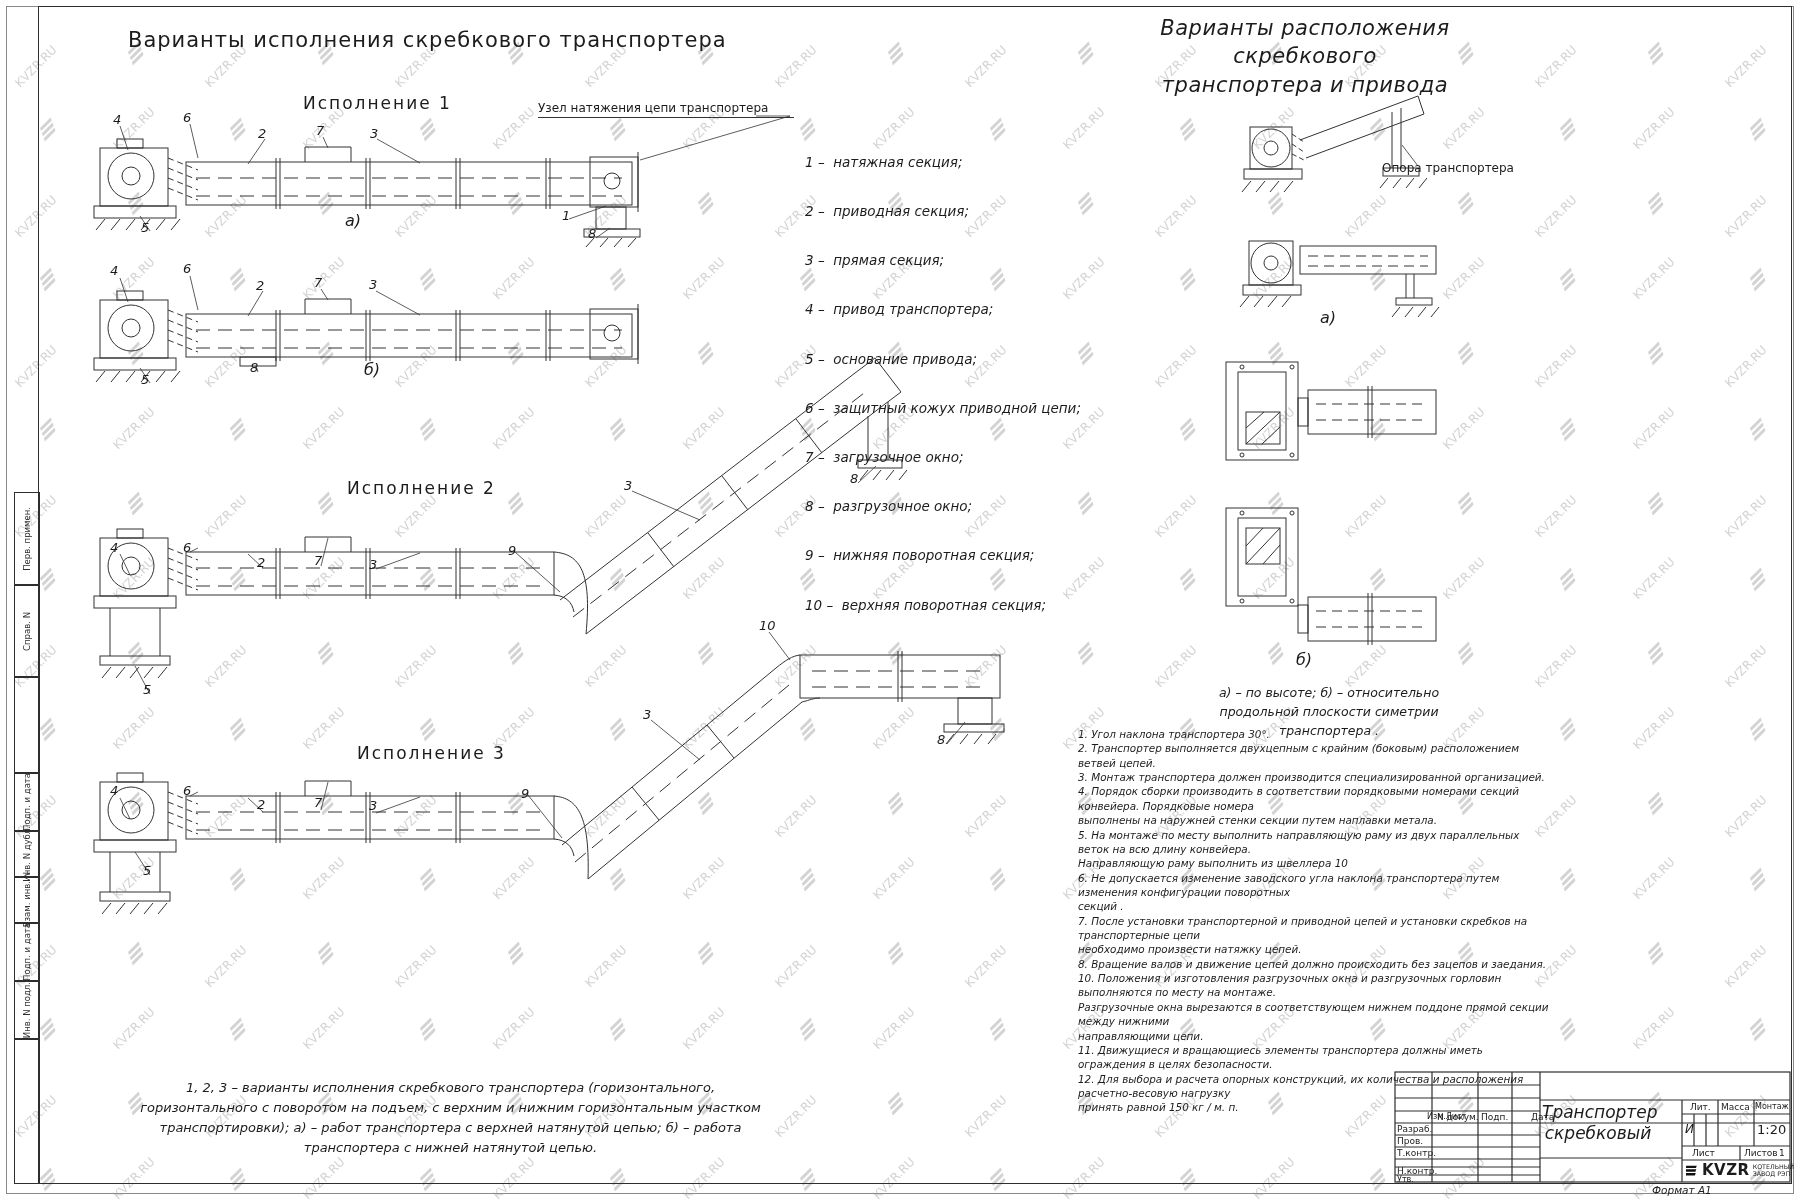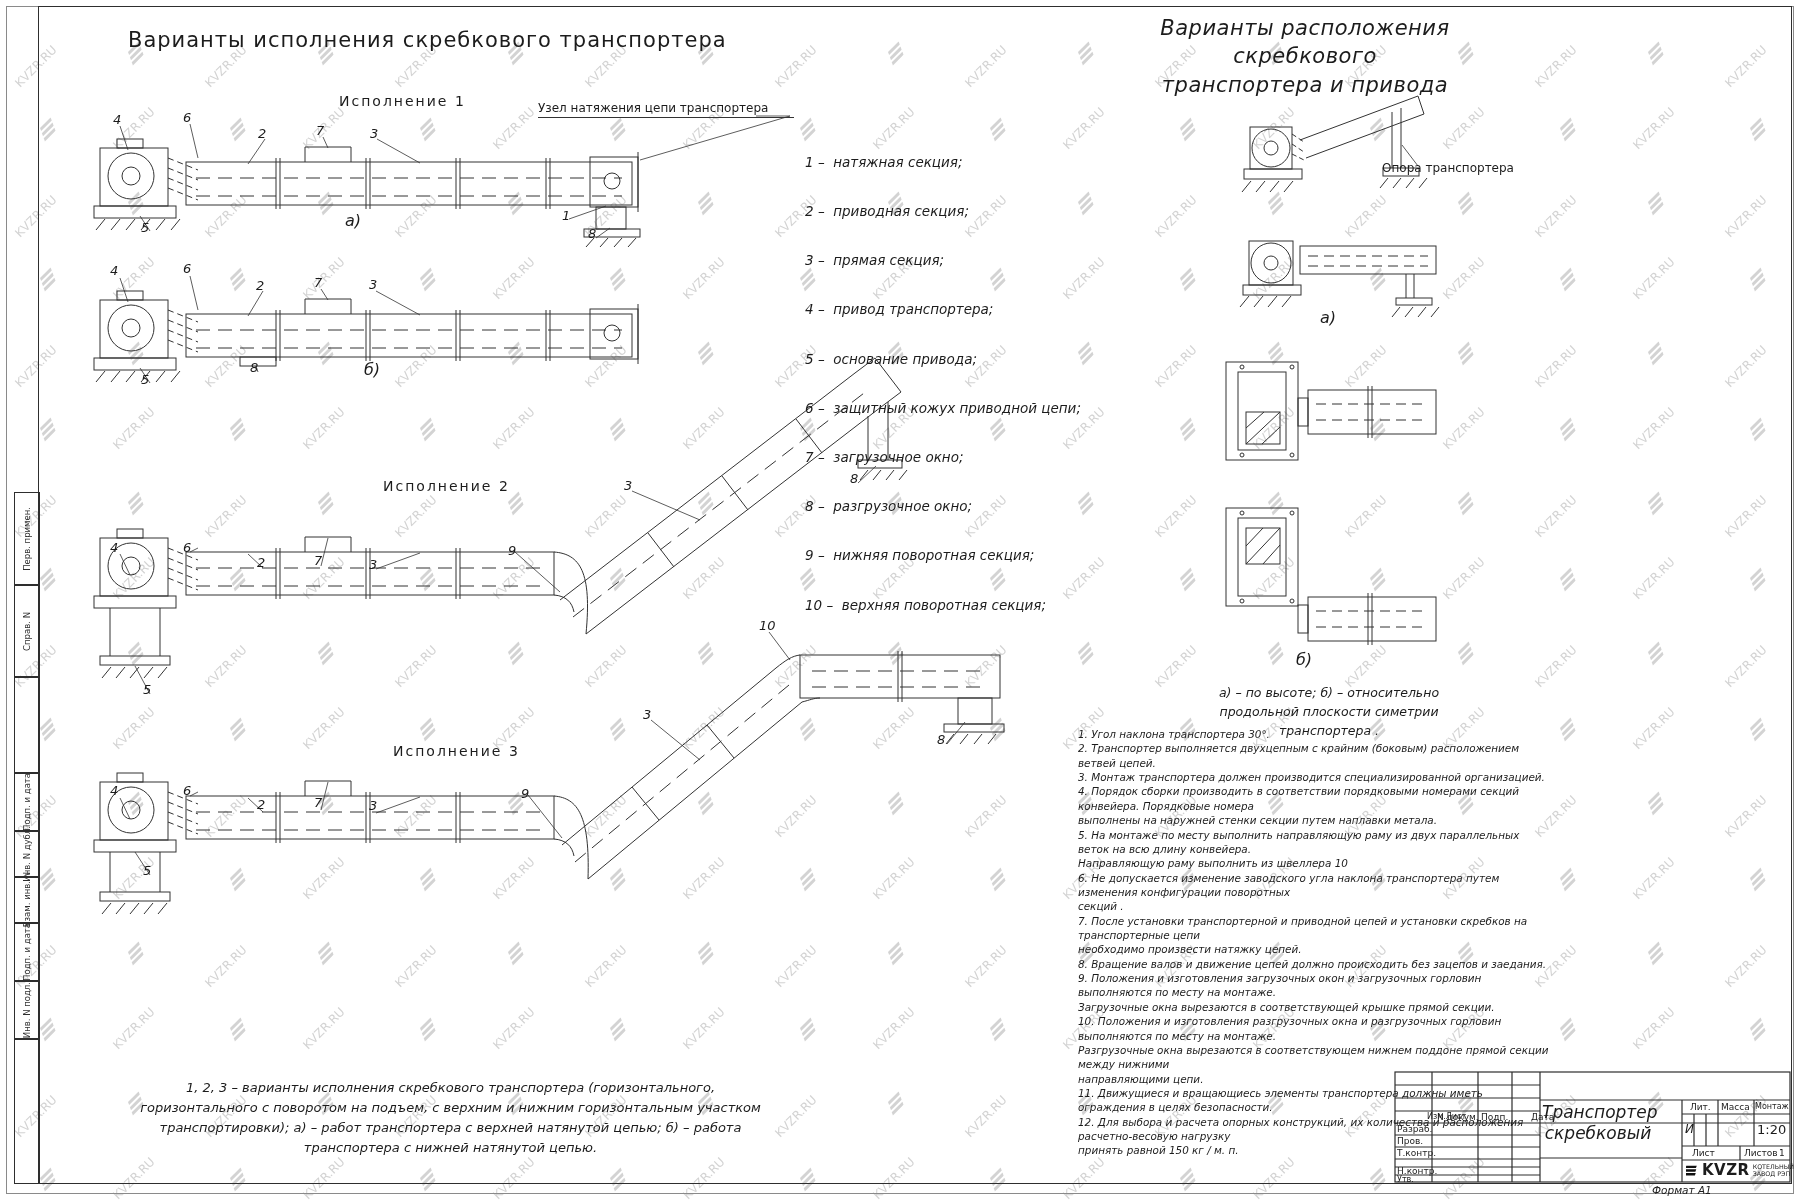--- a/index.html
+++ b/index.html
@@ -3,21 +3,21 @@
 <meta charset="utf-8">
 <style>
   html,body{margin:0;padding:0;background:#ffffff;}
   .sheet{position:relative;width:1800px;height:1200px;background:#fff;overflow:hidden;
          font-family:"DejaVu Sans",sans-serif;color:#1c1c1c;}
   .abs{position:absolute;}
   .t{position:absolute;white-space:pre-line;}
   .it{font-style:italic;}
   .title-main{font-size:21px;letter-spacing:1px;}
   .title-right{font-size:21px;font-style:italic;text-align:center;line-height:1.35;letter-spacing:.5px;}
-  .sec{font-size:14px;letter-spacing:2px;margin-left:36px;}
+  .sec{font-size:17px;letter-spacing:2px;}
   .sub{font-size:16px;font-style:italic;}
   .small-lbl{font-size:12px;}
   .legend{position:absolute;left:805px;top:121px;font-size:13.5px;font-style:italic;line-height:16.4px;white-space:pre;}
   .legend div{height:16.4px;}
   .co{position:absolute;font-size:13px;font-style:italic;}
   .foot{position:absolute;left:138px;top:1078px;width:625px;text-align:center;
         font-size:13px;font-style:italic;line-height:1.55;}
   .cap{position:absolute;left:1178px;top:684px;width:302px;text-align:center;
        font-size:12.5px;font-style:italic;line-height:1.5;}
   .notes{position:absolute;left:1078px;top:727px;width:472px;font-size:10.4px;
@@ -344,22 +344,20 @@
     <div>3.  Монтаж транспортера должен производится специализированной организацией.</div>
     <div>4.  Порядок сборки производить в соответствии порядковыми номерами секций конвейера.  Порядковые номера
 выполнены на наружней стенки секции путем наплавки метала.</div>
     <div>5.  На монтаже по месту выполнить направляющую раму из двух параллельных веток на всю длину конвейера.
 Направляющую раму выполнить из швеллера  10</div>
     <div>6. Не допускается изменение заводского угла наклона транспортера путем изменения конфигурации поворотных
 секций .</div>
     <div>7.  После установки транспортерной и приводной цепей и установки скребков на транспортерные цепи
 необходимо произвести натяжку цепей.</div>
     <div>8.  Вращение валов и движение цепей должно происходить без зацепов и заедания.</div>
-    <div>9. Положения и изготовления загрузочных окон и загрузочных горловин выполняются по месту на монтаже.
-Загрузочные окна вырезаются в соответствующей крышке прямой секции.</div>
     <div>10.  Положения и изготовления разгрузочных окна и разгрузочных горловин выполняются по месту на монтаже.
 Разгрузочные окна вырезаются в соответствующем нижнем поддоне прямой секции между нижними
 направляющими цепи.</div>
     <div>11.  Движущиеся и вращающиесь элементы транспортера должны иметь ограждения в целях безопасности.</div>
     <div>12.  Для выбора и расчета опорных конструкций, их количества и расположения расчетно-весовую нагрузку
 принять равной  150 кг / м. п.</div>
   </div>
 
   <span class="tb-txt" style="left:1396px;top:1112px;font-size:8px;padding-left:31px;">Изм.Лист</span>
   <span class="tb-txt" style="left:1437px;top:1112px;">N докум.</span>

